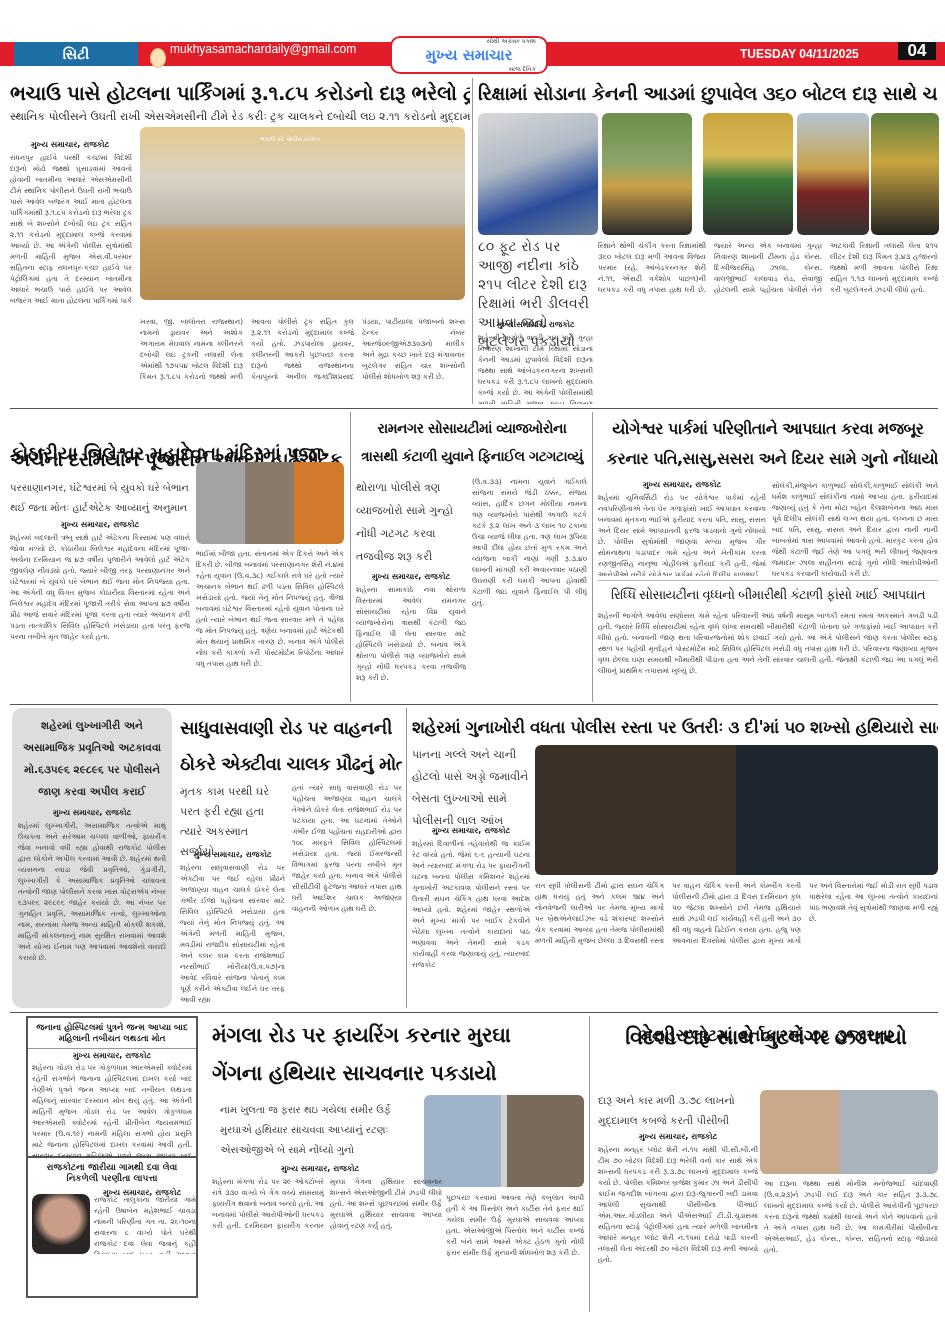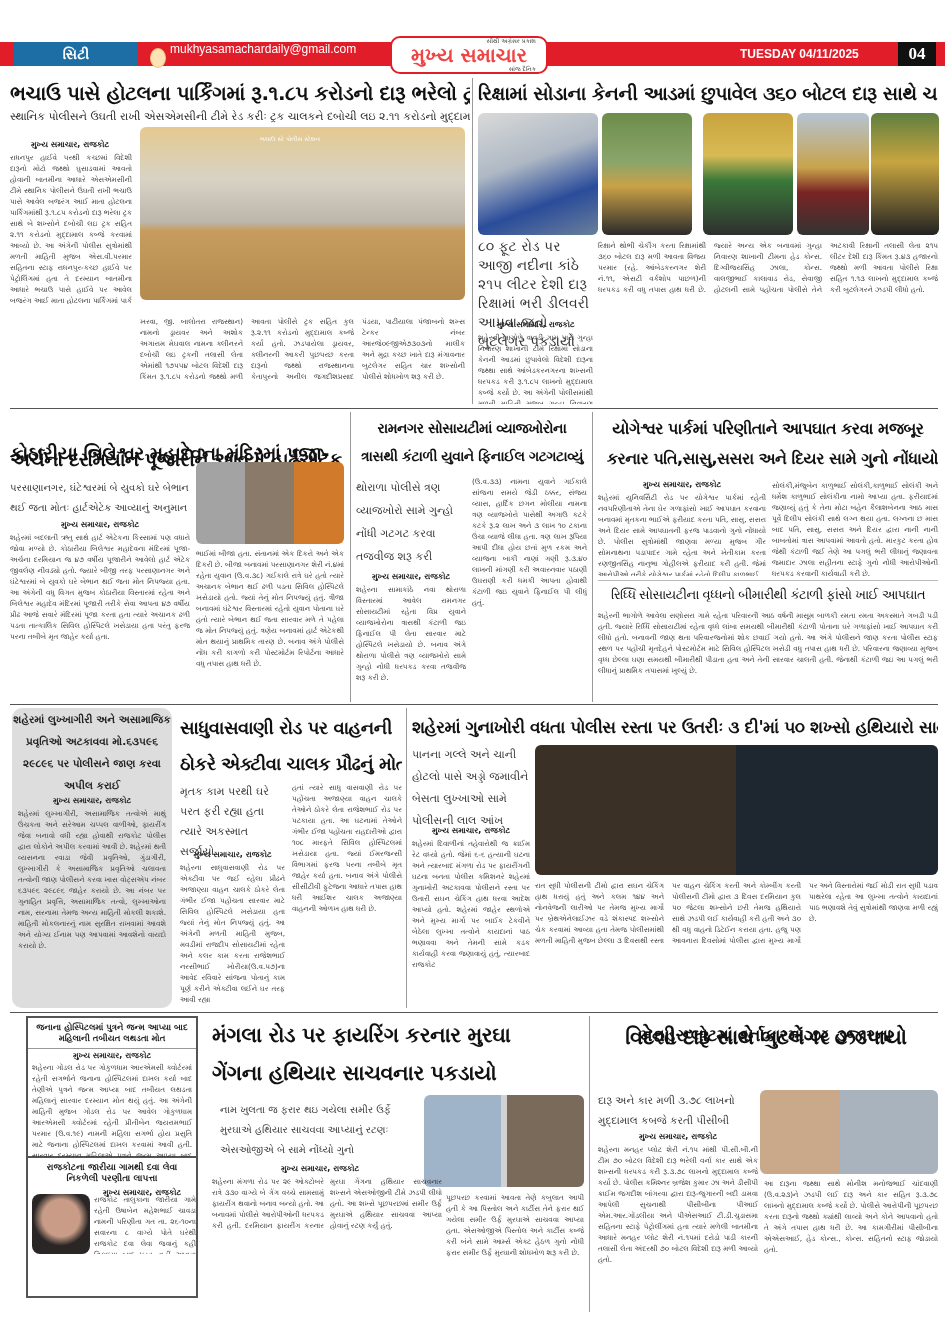--- a/index.html
+++ b/index.html
@@ -3,25 +3,25 @@
 <meta charset="utf-8">
 <style>
   *{box-sizing:border-box;margin:0;padding:0}
   body{width:945px;height:1337px;background:#fff;font-family:"DejaVu Sans",sans-serif;color:#222;position:relative;overflow:hidden}
   .abs{position:absolute}
   
   .hdr{top:42px;left:0;width:945px;height:24px;background:#e11d2a}
   .sec{top:42px;left:14px;width:124px;height:24px;background:#1c6ea4;color:#fff;font-weight:bold;font-size:14px;display:flex;align-items:center;justify-content:center}
   .mail{top:42px;left:150px;height:24px;color:#fff;font-size:12px;display:flex;align-items:flex-start;gap:4px;font-family:"Liberation Sans",sans-serif}
   .logo{top:36px;left:390px;width:158px;height:38px;background:#fff;border:2px solid #e11d2a;border-radius:10px;display:flex;flex-direction:column;align-items:center;justify-content:center}
-  .logo .t{color:#ef4444;font-weight:bold;font-size:20px;line-height:20px}
+  .logo .t{color:#3b82f6;font-weight:bold;font-size:15px;line-height:20px}
   .logo .s1{font-size:6px;color:#333;align-self:flex-end;margin-right:10px}
   .logo .s2{font-size:6px;color:#333;align-self:flex-end;margin-right:10px}
   .date{top:42px;left:740px;height:24px;color:#fff;font-weight:bold;font-size:12px;display:flex;align-items:center;font-family:"Liberation Sans",sans-serif}
-  .pg{top:42px;left:898px;width:38px;height:24px;background:#111;color:#fff;font-weight:bold;font-size:17px;display:flex;align-items:center;justify-content:center;font-family:Liberation Serif, serif}
+  .pg{top:42px;left:898px;width:38px;height:18px;background:#111;color:#fff;font-weight:bold;font-size:17px;display:flex;align-items:center;justify-content:center;font-family:Liberation Sans, sans-serif}
   
   .h1{font-weight:bold;color:#111;font-size:21px;line-height:26px;letter-spacing:-0.5px;white-space:nowrap;overflow:hidden}
   .sub{font-size:12px;color:#222;white-space:nowrap;overflow:hidden}
   .kicker{font-size:13px;line-height:24px;color:#333}
   .by{font-size:8px;font-weight:bold;text-align:center;color:#222}
   .body{font-size:7.2px;line-height:11px;color:#333;text-align:justify;overflow:hidden}
   .photo{background:linear-gradient(135deg,#9a8a70,#c8b08a 40%,#6f7c86);border-radius:6px;overflow:hidden}
   .vr{background:#999;width:1px}
   .hr{background:#bbb;height:1px}
   .box{border:2px solid #555;background:#fff}
@@ -90,21 +90,21 @@
 <div class="abs by" style="top:480px;left:598px;width:168px">મુખ્ય સમાચાર, રાજકોટ</div>
 <div class="abs body" style="top:492px;left:598px;width:168px;height:84px">શહેરમાં યુનિવર્સિટી રોડ પર યોગેશ્વર પાર્કમાં રહેતી નવપરિણીતાએ તેના ઘેર ગળાફાંસો ખાઈ આપઘાત કરવાના બનાવમાં મૃતકના ભાઈએ ફરીયાદ કરતા પતિ, સાસુ, સસરા અને દિયર સામે આપઘાતની ફરજ પાડવાનો ગુનો નોંધાયો છે. પોલીસ સુત્રોમાંથી જાણવા મળ્યા મુજબ ગીર સોમનાથના પડાપાદર ગામે રહેતા અને ખેતીકામ કરતા રણજીતસિંહ નાનુભા ગોહીલએ ફરીયાદ કરી હતી. જેમાં આરોપીઓ તરીકે યોગેશ્વર પાર્કમાં રહેતો દિલીપ કાળુભાઈ</div>
 <div class="abs body" style="top:480px;left:772px;width:166px;height:96px">સોલંકી,મંજુબેન કાળુભાઈ સોલંકી,કાળુભાઈ સોલંકી અને ધર્મેશ કાળુભાઈ સોલંકીના નામો આપ્યા હતા. ફરીયાદમાં જણાવ્યું હતું કે તેના મોટા બહેન કૈલાશબેનના આઠ માસ પૂર્વે દિલીપ સોલંકી સાથે લગ્ન થયા હતા. લગ્નના છ માસ બાદ પતિ, સાસુ, સસરા અને દિયર દ્વારા નાની નાની બાબતોમાં ત્રાસ આપવામાં આવતો હતો. મારકુટ કરતા હોવ જેથી કંટાળી જઈ તેણે આ પગલું ભરી લીધાનું જણાવતા જમાદાર ઝાલા સહીતના સ્ટાફે ગુનો નોંધી આરોપીઓની ધરપકડ કરવાની કાર્યવાહી કરી છે.</div>
 <div class="abs hr" style="top:580px;left:598px;width:340px"></div>
 <div class="abs h1" style="top:584px;left:598px;width:340px;font-size:13px;line-height:22px;text-align:center;font-weight:normal">રિધ્ધિ સોસાયટીના વૃધ્ધનો બીમારીથી કંટાળી ફાંસો ખાઈ આપઘાત</div>
 <div class="abs body" style="top:610px;left:598px;width:340px;height:90px">શહેરની ભાગોળે આવેલા સણોસરા ગામે રહેતા પરિવારની આઠ વર્ષની માસૂમ બાળકી રમતા રમતા અકસ્માતે ગબડી પડી હતી. જ્યારે રિધ્ધિ સોસાયટીમાં રહેતા વૃધ્ધે લાંબા સમયથી બીમારીથી કંટાળી પોતાના ઘરે ગળાફાંસો ખાઈ આપઘાત કરી લીધો હતો. બનાવની જાણ થતા પરિવારજનોમાં શોક છવાઈ ગયો હતો. આ અંગે પોલીસને જાણ કરતા પોલીસ સ્ટાફ સ્થળ પર પહોંચી મૃતદેહને પોસ્ટમોર્ટમ માટે સિવિલ હોસ્પિટલ ખસેડી વધુ તપાસ હાથ ધરી છે. પરિવારના જણાવ્યા મુજબ વૃધ્ધ છેલ્લા ઘણા સમયથી બીમારીથી પીડાતા હતા અને તેની સારવાર ચાલતી હતી. જેનાથી કંટાળી જઇ આ પગલું ભરી લીધાનું પ્રાથમિક તપાસમાં ખુલ્યું છે.</div>
 
 <div class="abs hr" style="top:704px;left:10px;width:928px;background:#555"></div>
 
 <div class="abs gray" style="top:708px;left:12px;width:160px;height:300px">
-  <div style="font-weight:bold;font-size:10.5px;line-height:22px;text-align:center">શહેરમાં લુખ્ખાગીરી અને અસામાજિક પ્રવૃતિઓ અટકાવવા મો.૬૩૫૯૬ ૨૯૮૯૬ પર પોલીસને જાણ કરવા અપીલ કરાઈ</div>
+  <div style="padding:6px;font-weight:bold;font-size:10.5px;line-height:22px;text-align:center">શહેરમાં લુખ્ખાગીરી અને અસામાજિક પ્રવૃતિઓ અટકાવવા મો.૬૩૫૯૬ ૨૯૮૯૬ પર પોલીસને જાણ કરવા અપીલ કરાઈ</div>
   <div class="by">મુખ્ય સમાચાર, રાજકોટ</div>
   <div class="body" style="padding:2px 6px;height:180px">શહેરમાં લુખ્ખાગીરી, અસામાજિક તત્વોએ માથું ઉંચકતા અને સરેઆમ ચપ્પલ વાળીઓ, ફાયરીંગ જેવા બનાવો વધી રહ્યા હોવાથી રાજકોટ પોલીસ દ્વારા લોકોને અપીલ કરવામાં આવી છે. શહેરમાં થતી વ્યસનના રવાડા જેવી પ્રવૃતિઓ, ગુંડાગીરી, લુખ્ખાગીરી કે અસામાજિક પ્રવૃતિઓ ચલાવતા તત્વોની જાણ પોલીસને કરવા ખાસ વોટ્સએપ નંબર ૬૩૫૯૬ ૨૯૮૯૬ જાહેર કરાયો છે. આ નંબર પર ગુનાહિત પ્રવૃત્તિ, અસામાજિક તત્વો, લુખ્ખાઓના નામ, સરનામા તેમજ અન્ય માહિતી મોકલી શકાશે. માહિતી મોકલનારનું નામ સુરક્ષિત રાખવામાં આવશે અને યોગ્ય ઈનામ પણ આપવામાં આવશેનો વાયદો કરાયો છે.</div>
 </div>
 
 <div class="abs h1" style="top:710px;left:180px;width:222px;font-size:18px;line-height:36px">સાધુવાસવાણી રોડ પર વાહનની</div>
 <div class="abs h1" style="top:746px;left:180px;width:222px;font-size:18px;line-height:36px">ઠોકરે એક્ટીવા ચાલક પ્રૌઢનું મોત</div>
 <div class="abs kicker" style="top:782px;left:180px;width:105px;font-size:11px;line-height:20px">મૃતક કામ પરથી ઘરે પરત ફરી રહ્યા હતા ત્યારે અકસ્માત સર્જાયો</div>
 <div class="abs by" style="top:850px;left:180px;width:105px">મુખ્ય સમાચાર, રાજકોટ</div>
 <div class="abs body" style="top:862px;left:180px;width:105px;height:146px">શહેરના સાધુવાસવાણી રોડ પર એક્ટીવા પર જઈ રહેલા પ્રૌઢને અજાણ્યા વાહન ચાલકે ઠોકરે લેતા ગંભીર ઈજા પહોંચતા સારવાર માટે સિવિલ હોસ્પિટલે ખસેડાયા હતા જ્યાં તેનું મોત નિપજ્યું હતું. આ અંગેની મળતી માહિતી મુજબ, મવડીમાં રાજદીપ સોસાયટીમાં રહેતા અને કલર કામ કરતા રાજેશભાઈ નરસીભાઈ ખોરીયા(ઉ.વ.૫૭)ના આવેદ રવિવારે સાંજના પોતાનું કામ પૂર્ણ કરીને એક્ટીવા લઈને ઘર તરફ આવી રહ્યા</div>
 <div class="abs body" style="top:782px;left:292px;width:110px;height:226px">હતાં ત્યારે સાધુ વાસવાણી રોડ પર પહોંચતા અજાણ્યા વાહન ચાલકે તેઓને ઠોકરે લેતા રાજેશભાઈ રોડ પર પટકાયા હતા. આ ઘટનામાં તેઓને ગંભીર ઈજા પહોંચતા રાહદારીઓ દ્વારા ૧૦૮ મારફતે સિવિલ હોસ્પિટલમાં ખસેડાયા હતા. જ્યાં ઈમરજન્સી વિભાગમાં ફરજ પરના તબીબે મૃત જાહેર કર્યા હતા. બનાવ અંગે પોલીસે સીસીટીવી ફુટેજના આધારે તપાસ હાથ ધરી આઈશર ચાલક અજાણ્યા વાહનની ઓળખ હાથ ધરી છે.</div>

